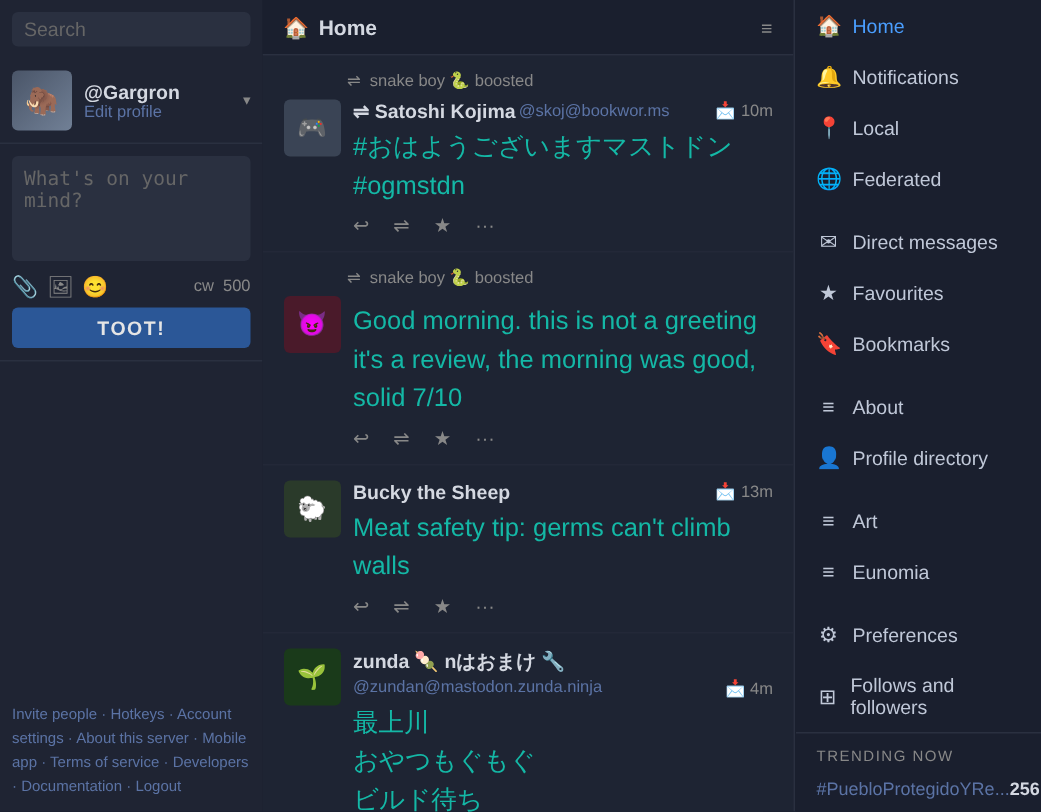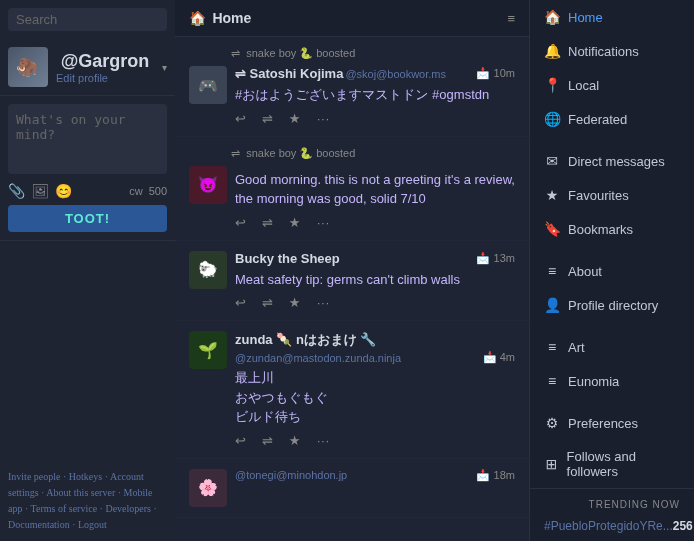--- a/index.html
+++ b/index.html
@@ -56,21 +56,21 @@
       background: linear-gradient(135deg, #4a5568, #718096);
       flex-shrink: 0;
       overflow: hidden;
       display: flex;
       align-items: center;
       justify-content: center;
       color: #aaa;
       font-size: 18px;
     }
     .profile-info { flex: 1; }
-    .profile-name { color: #d4d8e1; font-size: 18px; font-weight: bold; text-align: center; }
+    .profile-name { color: #d4d8e1; font-size: 13px; font-weight: bold; }
     .profile-edit { color: #5b73a5; font-size: 11px; }
     .chevron-down { color: #888; font-size: 10px; }
 
     .compose-area {
       padding: 8px;
       border-bottom: 1px solid #2a3040;
     }
     .compose-textarea {
       width: 100%;
       background: #2a3040;
@@ -102,37 +102,36 @@
     }
     .char-count {
       color: #888;
       font-size: 11px;
     }
     .toot-btn {
       display: block;
       width: 100%;
       margin-top: 6px;
       background: #2b5797;
-      color: #5eead4;
+      color: #e5e5e5;
       border: none;
       border-radius: 4px;
       padding: 6px;
       font-size: 13px;
       font-weight: bold;
       cursor: pointer;
       letter-spacing: 1px;
     }
 
     .left-footer {
       padding: 8px;
       font-size: 10px;
       color: #5b73a5;
       line-height: 1.6;
       margin-top: auto;
-      font-family: Liberation Serif, serif;
     }
 
     
     .main-feed {
       flex: 1;
       background: #1e2433;
       display: flex;
       flex-direction: column;
       height: 541px;
       overflow: hidden;
@@ -217,22 +216,22 @@
     .post-time {
       color: #888;
       font-size: 11px;
       margin-left: auto;
       display: flex;
       align-items: center;
       gap: 3px;
       padding-left: 12px;
     }
     .post-content {
-      color: #c4b5fd;
-      font-size: 13px;
+      color: #14b8a6;
+      font-size: 17px;
       margin-top: 4px;
       line-height: 1.5;
     }
     .post-actions {
       display: flex;
       align-items: center;
       gap: 16px;
       margin-top: 6px;
     }
     .post-action {
@@ -283,21 +282,20 @@
       padding: 10px 14px;
       border-top: 1px solid #2a3040;
       margin-top: auto;
     }
     .trending-label {
       font-size: 10px;
       color: #888;
       text-transform: uppercase;
       letter-spacing: 1px;
       margin-bottom: 6px;
-      text-align: right;
     }
     .trending-item {
       display: flex;
       align-items: center;
       justify-content: space-between;
       margin-bottom: 6px;
     }
     .trending-tag {
       color: #5b73a5;
       font-size: 12px;

